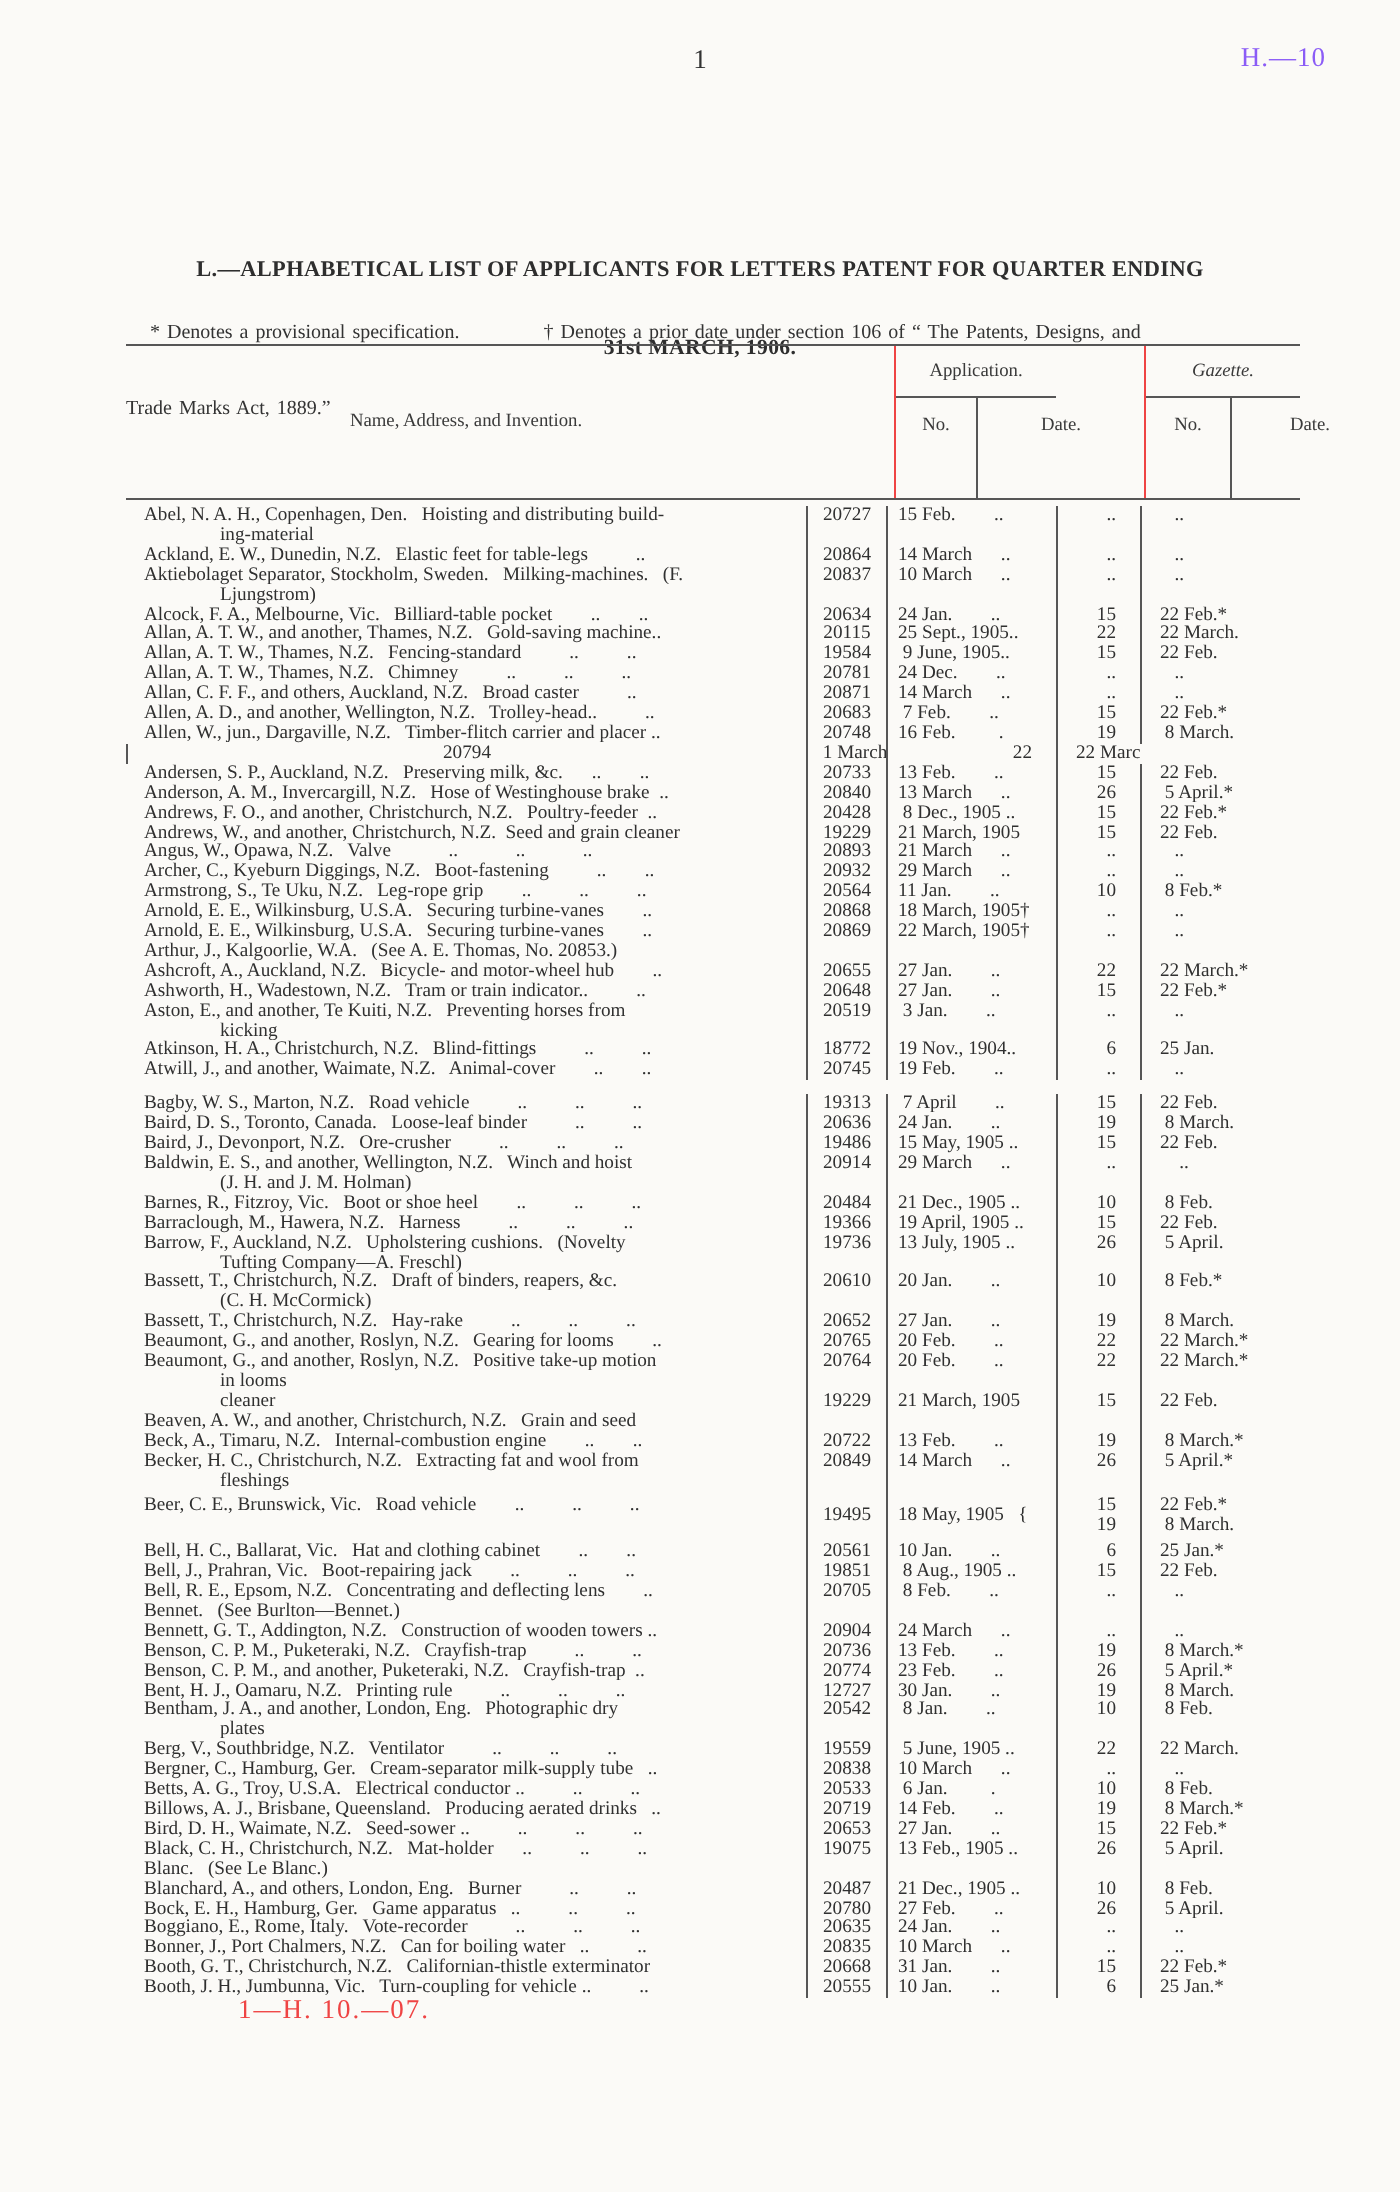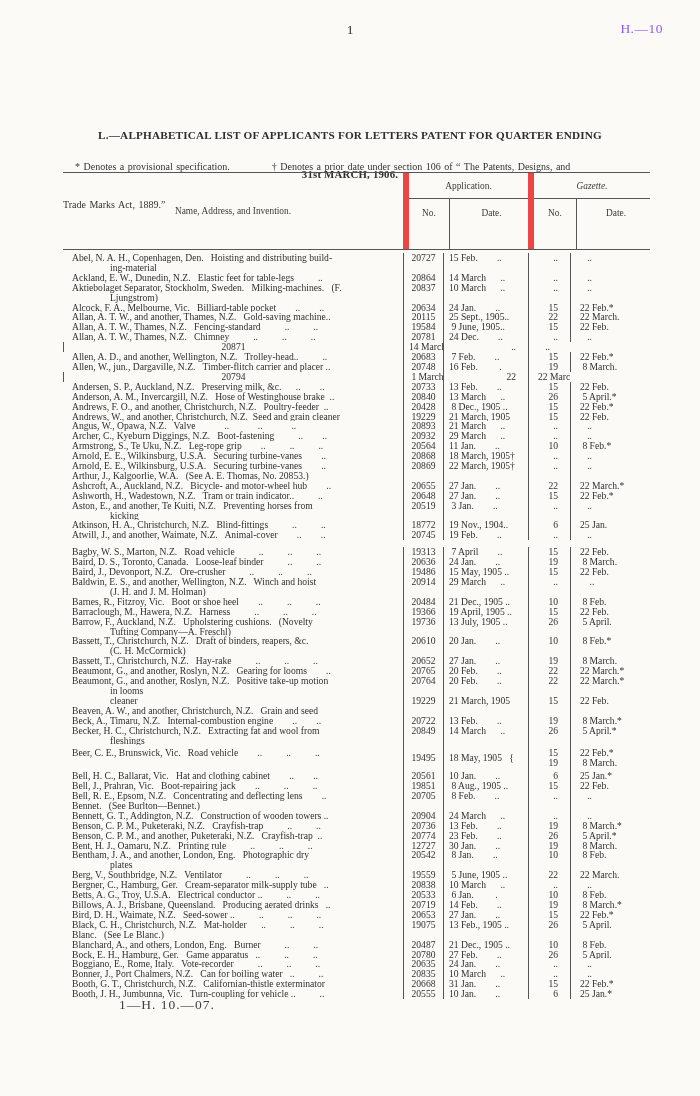--- a/index.html
+++ b/index.html
@@ -41,21 +41,21 @@
     position: absolute; top: 172px; left: 63px; width: 587px;
     border-top: 1px solid #565656;
     font-size: 9.6px; color: #303030;
   }
   .thead {
     display: grid; grid-template-columns: 340px 125px 122px;
     height: 76px; border-bottom: 1px solid #565656;
     font-size: 9.4px; color: #3a3a3a;
   }
   .th-name { display: flex; align-items: center; justify-content: center; }
-  .th-group { border-left: 6px solid #ef4444; display: flex; flex-direction: column; }
+  .th-group { border-left: 1px solid #ef4444; display: flex; flex-direction: column; margin-left: 44px; }
   .group-label {
     height: 25px; display: flex; align-items: center; justify-content: center;
     border-bottom: 1px solid #565656;
   }
   .group-label.it { font-style: italic; }
   .subcols { flex: 1; display: grid; }
   .subcols.app { grid-template-columns: 40px 84px; }
   .subcols.gaz { grid-template-columns: 42px 79px; }
   .sub { padding-top: 9px; text-align: center; }
   .sub.r { border-left: 1px solid #565656; }
@@ -73,21 +73,21 @@
   .c.appdate { padding-left: 5px; }
   .c.gazno { text-align: right; padding-right: 12px; }
   .c.gazdate { padding-left: 9px; }
   .name { padding-left: 9px; padding-right: 2px; }
   .name .ln { white-space: pre; }
   .name .ln.cont { padding-left: 38px; }
   .vpad { padding-top: 8px !important; }
 
   .footer {
     position: absolute; top: 997px; left: 119px;
-    font-size: 13.5px; letter-spacing: 1px; color: #404040; text-align: right;
+    font-size: 13.5px; letter-spacing: 1px; color: #ef4444; text-align: right;
   }
 </style>
 </head>
 <body>
 
 <div class="page">
 
   <div class="pgnum">1</div>
   <div class="docref">H.—10</div>
 
@@ -163,20 +163,21 @@
           <div class="c bl gazdate">22 Feb.</div>
         </div>
         <div class="row">
           <div class="c name"><div class="ln">Allan, A. T. W., Thames, N.Z.   Chimney          ..          ..          ..</div></div>
           <div class="c bl appno">20781</div>
           <div class="c bl appdate">24 Dec.        ..</div>
           <div class="c bl gazno">..</div>
           <div class="c bl gazdate">   ..</div>
         </div>
         <div class="row">
+          <div class="c name"><div class="ln">Allan, C. F. F., and others, Auckland, N.Z.   Broad caster          ..</div></div>
           <div class="c bl appno">20871</div>
           <div class="c bl appdate">14 March      ..</div>
           <div class="c bl gazno">..</div>
           <div class="c bl gazdate">   ..</div>
         </div>
         <div class="row">
           <div class="c name"><div class="ln">Allen, A. D., and another, Wellington, N.Z.   Trolley-head..          ..</div></div>
           <div class="c bl appno">20683</div>
           <div class="c bl appdate"> 7 Feb.        ..</div>
           <div class="c bl gazno">15</div>

